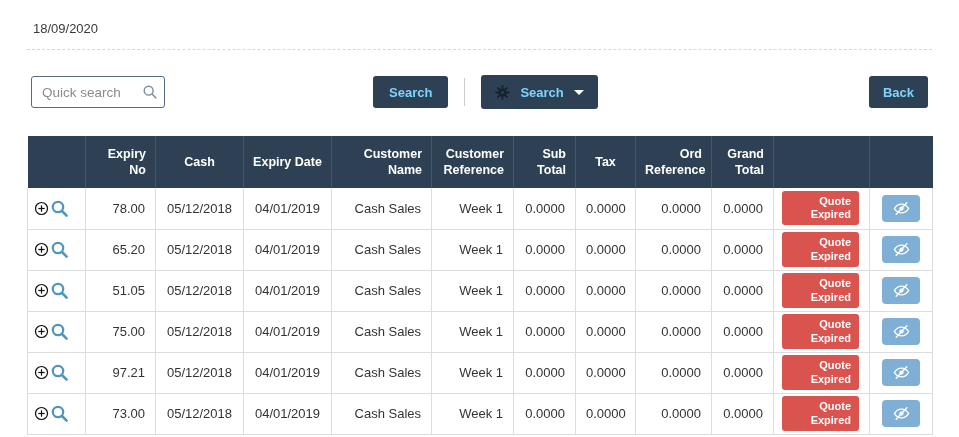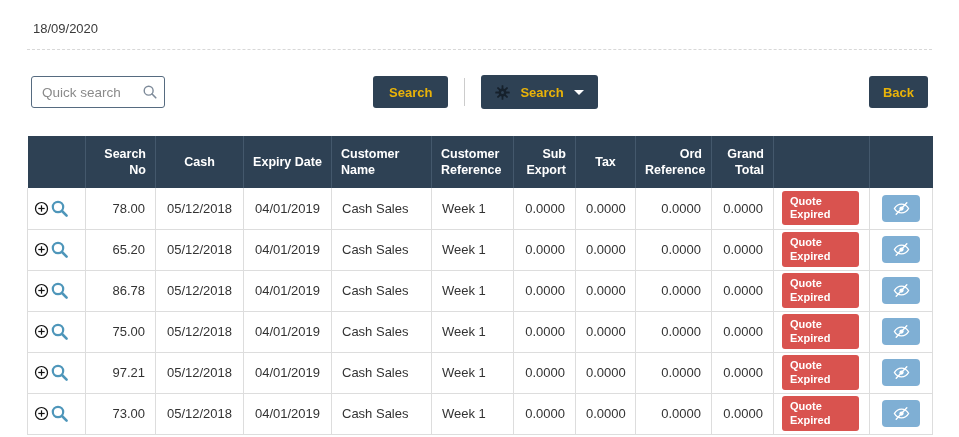--- a/index.html
+++ b/index.html
@@ -29,21 +29,21 @@
   .search-wrap{position:relative;width:134px}
   .search-wrap input{
     width:100%;height:32px;border:1px solid #566b80;border-radius:3px;
     padding:0 28px 0 10px;font-size:13.5px;color:#333;outline:none;
     font-family:"Liberation Sans",sans-serif;
   }
   .search-wrap input::placeholder{color:#8a8a8a}
   .input-search-icon{position:absolute;right:7px;top:8px;pointer-events:none}
 
   .btn{
-    background:var(--navy);color:#eab308;border:none;border-radius:3px;
+    background:var(--navy);color:#7dd3fc;border:none;border-radius:3px;
     font-family:"Liberation Sans",sans-serif;font-size:13px;font-weight:600;
     height:32px;padding:0 16px;cursor:pointer;
   }
   .center-group{display:flex;align-items:center;margin-left:208px}
   .vdivider{width:1px;height:28px;background:#ccc;margin:0 16px}
   .export-btn{display:inline-flex;align-items:center;gap:10px;height:34px;padding:0 14px}
   .caret-down{width:0;height:0;border-left:5px solid transparent;border-right:5px solid transparent;border-top:5px solid #fff}
   .back-btn{margin-left:auto;padding:0 14px}
 
   
@@ -52,21 +52,21 @@
     background:var(--navy);color:#fff;font-size:12.5px;font-weight:700;
     height:52px;padding:4px 9px;border-right:1px solid #44586c;
     vertical-align:middle;line-height:1.3;
   }
   thead th:last-child{border-right:1px solid var(--navy)}
   tbody td{
     height:41px;border-bottom:1px solid #ddd;border-right:1px solid #ddd;
     font-size:13px;color:#333;padding:0 10px;background:#fff;vertical-align:middle;
   }
   tbody tr td:first-child{border-left:1px solid #ddd}
-  .al{text-align:left}.ar{text-align:right}.ac{text-align:center}
+  .al{text-align:right}.ar{text-align:right}.ac{text-align:center}
   .icons-cell{padding:0 6px}
   .icons-wrap{display:flex;align-items:center;justify-content:flex-start;gap:1px}
   .badge-cell{padding-left:8px}
   .status-badge{
     display:inline-block;background:var(--badge-red);color:#fff;
     font-size:11px;font-weight:700;padding:4px 8px;border-radius:3px;line-height:1.2;
   }
   .eye-cell{text-align:center;padding:0 4px}
   .eye-btn{
     width:38px;height:27px;background:var(--view-blue);border:none;border-radius:4px;
@@ -132,26 +132,26 @@
         <col style="width:62px">
         <col style="width:60px">
       <col style="width:76px">
         <col style="width:62px">
         <col style="width:96px">
         <col style="width:63px">
     </colgroup>
     <thead>
       <tr>
           <th class="ac"></th>
-          <th class="ar">Search No</th>
+          <th class="ar">Expiry No</th>
           <th class="ac">Cash</th>
           <th class="ac">Expiry Date</th>
           <th class="al">Customer Name</th>
           <th class="al">Customer Reference</th>
-          <th class="ar">Sub Export</th>
+          <th class="ar">Sub Total</th>
           <th class="ac">Tax</th>
           <th class="ar">Ord Reference</th>
           <th class="ar">Grand Total</th>
           <th class="al"></th>
           <th class="ac"></th>
         </tr>
     </thead>
     <tbody>
   <tr>
     <td class="icons-cell">
@@ -250,21 +250,21 @@
           </svg>
         </span>
         <span style="display:inline-flex;cursor:pointer">
           <svg width="19" height="19" viewBox="0 0 19 19">
             <circle cx="8" cy="8" r="5.2" fill="none" stroke="#4e96ba" stroke-width="2.2"></circle>
             <line x1="12" y1="12" x2="16.6" y2="16.6" stroke="#4e96ba" stroke-width="2.6" stroke-linecap="round"></line>
           </svg>
         </span>
       </span>
     </td>
-    <td class="ar">86.78</td>
+    <td class="ar">51.05</td>
     <td class="ac">05/12/2018</td>
     <td class="ac">04/01/2019</td>
     <td class="al">Cash Sales</td>
     <td class="al">Week 1</td>
     <td class="ar">0.0000</td>
     <td class="ar">0.0000</td>
     <td class="ar">0.0000</td>
     <td class="ar">0.0000</td>
     <td class="al badge-cell">
       <span class="status-badge">Quote Expired</span>

